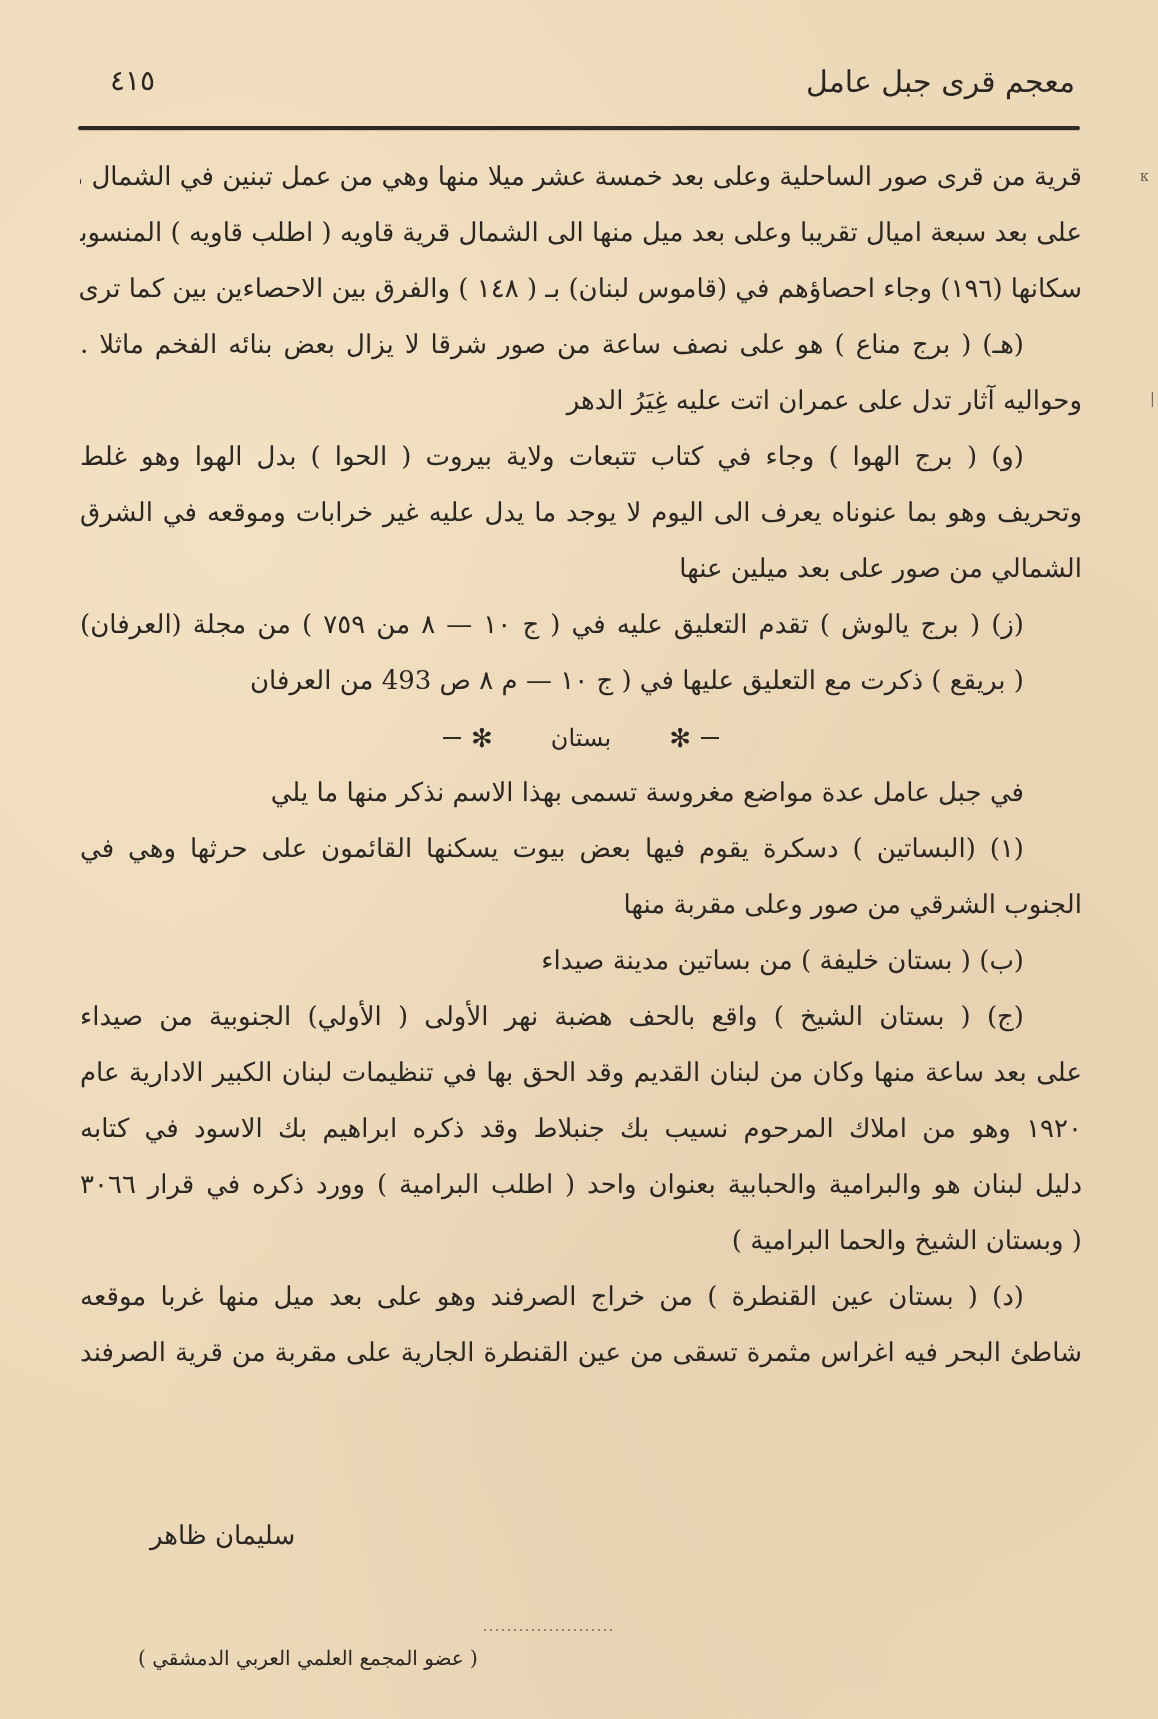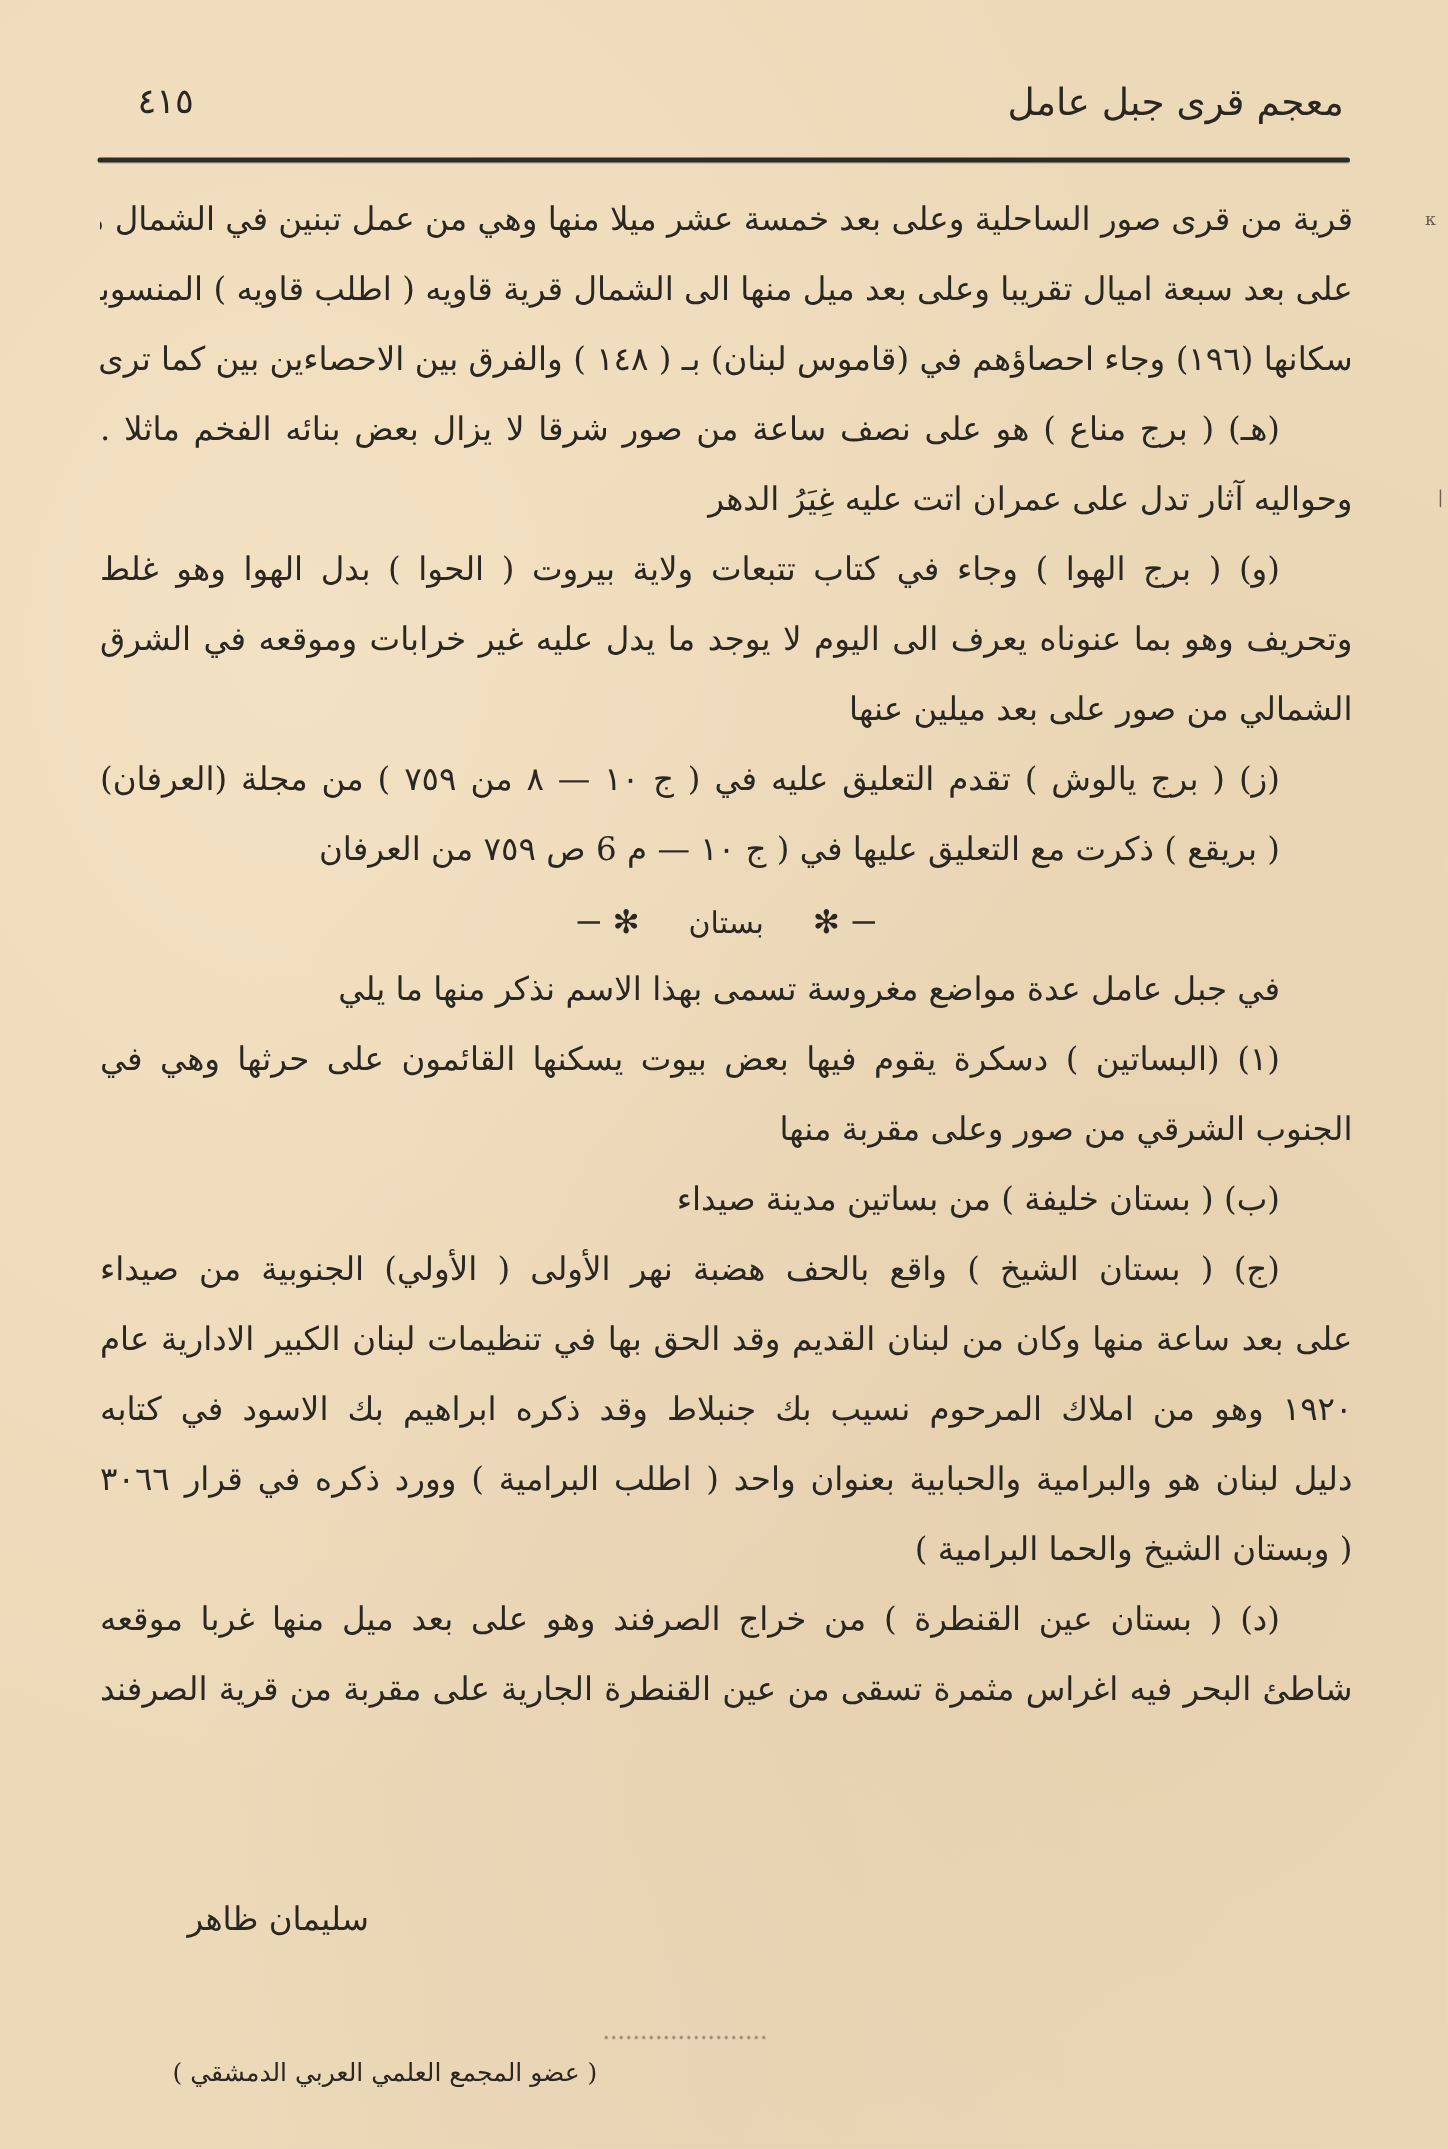--- a/index.html
+++ b/index.html
@@ -99,21 +99,21 @@
       margin: 0 4px;
     }
     .section-heading .star {
       display: inline-block;
       font-size: 26px;
       vertical-align: middle;
       margin: 0 6px;
     }
     .section-heading .title {
       display: inline-block;
-      margin: 0 33px;
+      margin: 0 52px;
       vertical-align: middle;
     }
     .signature {
       position: absolute;
       left: 150px;
       top: 1520px;
       font-size: 26px;
       direction: rtl;
     }
     .affiliation {
@@ -154,21 +154,21 @@
   <div class="body-text">
     <span class="line full">قرية من قرى صور الساحلية وعلى بعد خمسة عشر ميلا منها وهي من عمل تبنين في الشمال منها</span>
     <span class="line full">على بعد سبعة اميال تقريبا وعلى بعد ميل منها الى الشمال قرية قاويه ( اطلب قاويه ) المنسوبة اليها عدد</span>
     <span class="line full">سكانها (١٩٦) وجاء احصاؤهم في (قاموس لبنان) بـ ( ١٤٨ ) والفرق بين الاحصاءين بين كما ترى</span>
     <span class="line full indent">(هـ)  ( برج مناع )  هو على نصف ساعة من صور شرقا لا يزال بعض بنائه الفخم ماثلا .</span>
     <span class="line partial">وحواليه آثار تدل على عمران اتت عليه غِيَرُ الدهر</span>
     <span class="line full indent">(و)  ( برج الهوا )  وجاء في كتاب تتبعات ولاية بيروت ( الحوا ) بدل الهوا وهو غلط</span>
     <span class="line full">وتحريف وهو بما عنوناه يعرف الى اليوم لا يوجد ما يدل عليه غير خرابات وموقعه في الشرق</span>
     <span class="line partial">الشمالي من صور على بعد ميلين عنها</span>
     <span class="line full indent">(ز)  ( برج يالوش )  تقدم التعليق عليه في ( ج ١٠ — ٨ من ٧٥٩ ) من مجلة (العرفان)</span>
-    <span class="line partial indent">( بريقع )  ذكرت مع التعليق عليها في ( ج ١٠ — م 6 ص ٧٥٩ من العرفان</span>
+    <span class="line partial indent">( بريقع )  ذكرت مع التعليق عليها في ( ج ١٠ — م ٨ ص 493 من العرفان</span>
 
     <div class="section-heading">
       <span class="dash"></span><span class="star">✻</span><span class="title">بستان</span><span class="star">✻</span><span class="dash"></span>
     </div>
 
     <span class="line partial indent">في جبل عامل عدة مواضع مغروسة تسمى بهذا الاسم نذكر منها ما يلي</span>
     <span class="line full indent">(١)  (البساتين )  دسكرة يقوم فيها بعض بيوت يسكنها القائمون على حرثها وهي في</span>
     <span class="line partial">الجنوب الشرقي من صور وعلى مقربة منها</span>
     <span class="line partial indent">(ب)  ( بستان خليفة )  من بساتين مدينة صيداء</span>
     <span class="line full indent">(ج)  ( بستان الشيخ )  واقع بالحف هضبة نهر الأولى ( الأولي) الجنوبية من صيداء</span>

